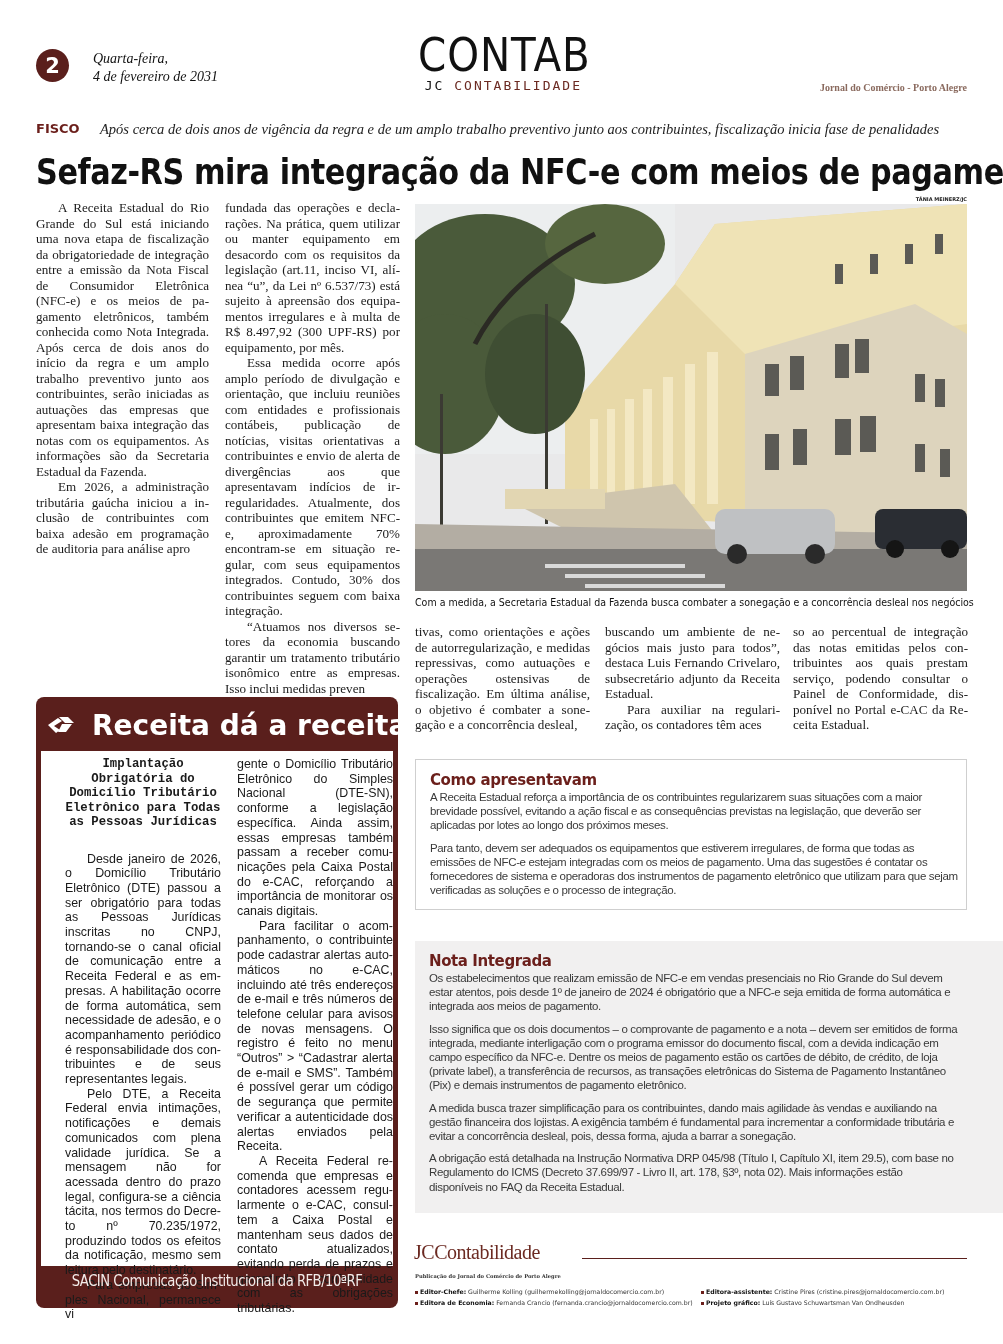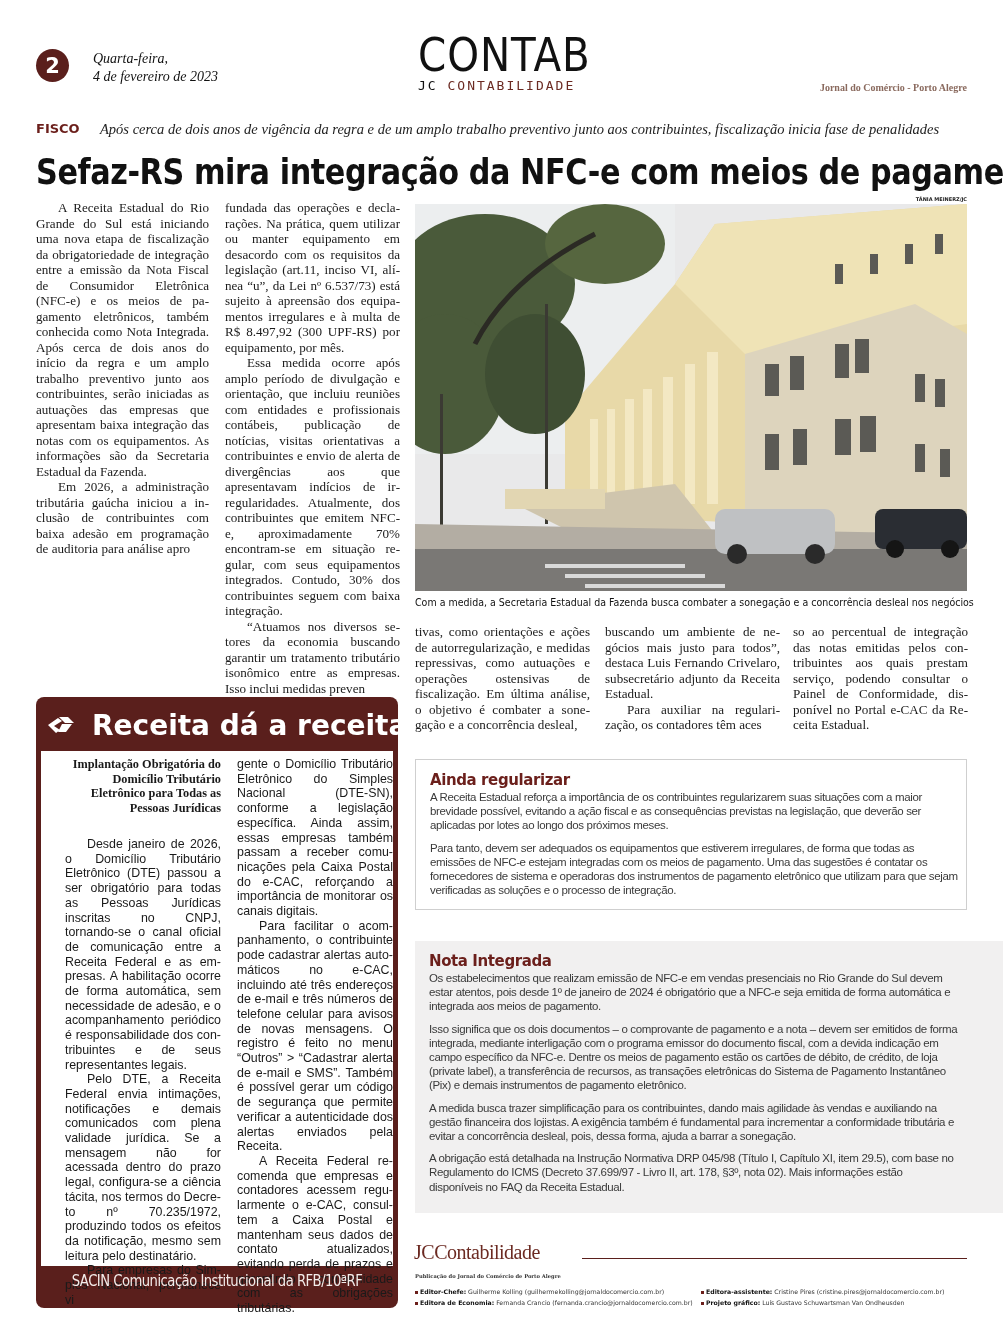--- a/index.html
+++ b/index.html
@@ -5,21 +5,21 @@
   * { box-sizing: border-box; margin: 0; padding: 0; }
   html, body { width: 1003px; height: 1344px; background: #ffffff; overflow: hidden; }
   body { position: relative; font-family: "DejaVu Serif", serif; color: #1a1a1a; }
 
   
   .page-num { position: absolute; left: 36px; top: 49px; width: 33px; height: 33px; border-radius: 50%;
     background: #5a1f1c; color: #fff; font-family: "DejaVu Sans", sans-serif; font-weight: bold; font-size: 21px;
     display: flex; align-items: center; justify-content: center; }
   .dateline { position: absolute; left: 93px; top: 50px; font-family: "Liberation Serif", serif; font-style: italic;
     font-size: 14px; line-height: 18px; color: #111; }
-  .logo { position: absolute; left: 418px; top: 33px; width: 164px; text-align: left; }
+  .logo { position: absolute; left: 418px; top: 33px; width: 164px; text-align: right; }
   .logo-main { font-family: "DejaVu Sans", sans-serif; font-size: 46px; font-weight: normal; letter-spacing: 1px;
     line-height: 44px; color: #111; transform: scaleX(0.88); transform-origin: left; white-space: nowrap; display: inline-block; }
   .logo-sub { font-family: "DejaVu Sans Mono", monospace; font-size: 13px; letter-spacing: 2px; margin-top: 1px; white-space: nowrap; }
   .logo-sub .jc { color: #111; }
   .logo-sub .cont { color: #6b2a22; }
   .paper-name { position: absolute; right: 36px; top: 82px; font-family: "Liberation Serif", serif; font-weight: bold;
     font-size: 10px; color: #8a6a5e; }
 
   
   .kicker { position: absolute; left: 36px; top: 121px; font-family: "DejaVu Sans", sans-serif; font-weight: bold;
@@ -55,22 +55,22 @@
   .rbox-icon { width: 30px; height: 22px; }
   .rbox-inner { position: absolute; left: 5px; top: 54px; width: 352px; height: 515px; background: #fff; }
   .rbox-footer { position: absolute; left: 0; top: 575px; width: 362px; text-align: center; color: #f2ebe9;
     font-family: "DejaVu Sans", sans-serif; font-size: 15px; letter-spacing: -0.6px; transform: scaleX(0.88); }
   .rcol { position: absolute; font-family: "Liberation Sans", sans-serif; font-size: 12.4px; line-height: 14.7px;
     text-align: justify; color: #1a1a1a; }
   .rcol p { text-indent: 22px; }
   .rcol p.noindent { text-indent: 0; }
   .rc1 { left: 24px; top: 6px; width: 156px; }
   .rc2 { left: 196px; top: 6px; width: 156px; }
-  .rhead { font-family: Liberation Serif, serif; font-weight: bold; font-size: 12.3px; line-height: 14.5px;
-    text-align: right; margin-bottom: 22px; }
+  .rhead { font-family: Liberation Mono, monospace; font-weight: bold; font-size: 12.3px; line-height: 14.5px;
+    text-align: center; margin-bottom: 22px; }
 
   
   .sbox { position: absolute; font-family: "Liberation Sans", sans-serif; }
   .como { left: 415px; top: 759px; width: 552px; height: 151px; border: 1px solid #cfcfcf; background: #fff; }
   .nota { left: 415px; top: 941px; width: 608px; height: 272px; background: #f1f0f0; }
   .sbox h3 { font-family: "DejaVu Sans", sans-serif; font-weight: bold; font-size: 15px; color: #6b1f1b;
     letter-spacing: -0.4px; margin: 0 0 1px 0; }
   .sbox .inner { position: absolute; left: 14px; top: 11px; width: 530px; }
   .sbox p { font-size: 11.5px; line-height: 14.2px; color: #3a3a3a; margin-bottom: 8px; letter-spacing: -0.35px; }
 
@@ -84,21 +84,21 @@
   .credit { position: absolute; font-family: "DejaVu Sans", sans-serif; font-size: 6.2px; color: #333; white-space: nowrap; }
   .credit b { font-weight: bold; color: #111; }
   .credit .sq { display: inline-block; width: 3px; height: 3px; background: #6b1f1b; margin-right: 2px; vertical-align: middle; }
 </style>
 </head>
 <body>
 
 <div class="page-num">2</div>
 <div class="dateline">
   <div>Quarta-feira,</div>
-  <div>4 de fevereiro de 2023</div>
+  <div>4 de fevereiro de 2031</div>
 </div>
 <div class="logo">
   <div class="logo-main">CONTAB</div>
   <div class="logo-sub">
     <span class="jc">JC</span>
     <span class="cont">CONTABILIDADE</span>
   </div>
 </div>
 <div class="paper-name">Jornal do Comércio - Porto Alegre</div>
 
@@ -220,21 +220,21 @@
       <p class="noindent">gente o Domicílio Tributário Eletrônico do Simples Nacio­nal (DTE-SN), conforme a le­gislação específica. Ainda assim, essas empresas tam­bém passam a receber comu­nicações pela Caixa Postal do e-CAC, reforçando a impor­tância de monitorar os ca­nais digitais.</p>
       <p>Para facilitar o acom­panhamento, o contribuinte pode cadastrar alertas auto­máticos no e-CAC, incluindo até três endereços de e-mail e três números de telefone celu­lar para avisos de novas men­sagens. O registro é feito no menu “Outros” &gt; “Cadastrar alerta de e-mail e SMS”. Tam­bém é possível gerar um códi­go de segurança que permite verificar a autenticidade dos alertas enviados pela Receita.</p>
       <p>A Receita Federal re­comenda que empresas e contadores acessem regu­larmente o e-CAC, consul­tem a Caixa Postal e mante­nham seus dados de contato atualizados, evitando perda de prazos e garantindo con­formidade com as obriga­ções tributárias.</p>
     </div>
   </div>
   <div class="rbox-footer">SACIN Comunicação Institucional da RFB/10ªRF</div>
 </div>
 
 <div class="sbox como">
   <div class="inner">
-    <h3>Ainda regularizar</h3>
+    <h3>Como apresentavam</h3>
     <p>A Receita Estadual reforça a importância de os contribuintes regularizarem suas situações com a maior brevidade possível, evitando a ação fiscal e as consequências previstas na legislação, que deverão ser aplicadas por lotes ao longo dos próximos meses.</p>
     <p>Para tanto, devem ser adequados os equipamentos que estiverem irregulares, de forma que todas as emissões de NFC-e estejam integradas com os meios de pagamento. Uma das sugestões é contatar os fornecedores de sistema e operadoras dos instrumentos de pagamento eletrônico que utilizam para que sejam verificadas as soluções e o processo de integração.</p>
   </div>
 </div>
 
 <div class="sbox nota">
   <div class="inner">
     <h3>Nota Integrada</h3>
     <p>Os estabelecimentos que realizam emissão de NFC-e em vendas presenciais no Rio Grande do Sul devem estar atentos, pois desde 1º de janeiro de 2024 é obrigatório que a NFC-e seja emitida de forma automática e integrada aos meios de pagamento.</p>
     <p>Isso significa que os dois documentos – o comprovante de pagamento e a nota – devem ser emitidos de forma integrada, mediante interligação com o programa emissor do documento fiscal, com a devida indicação em campo específico da NFC-e. Dentre os meios de pagamento estão os cartões de débito, de crédito, de loja (private label), a transferência de recursos, as transações eletrônicas do Sistema de Pagamento Instantâneo (Pix) e demais instrumentos de pagamento eletrônico.</p>

